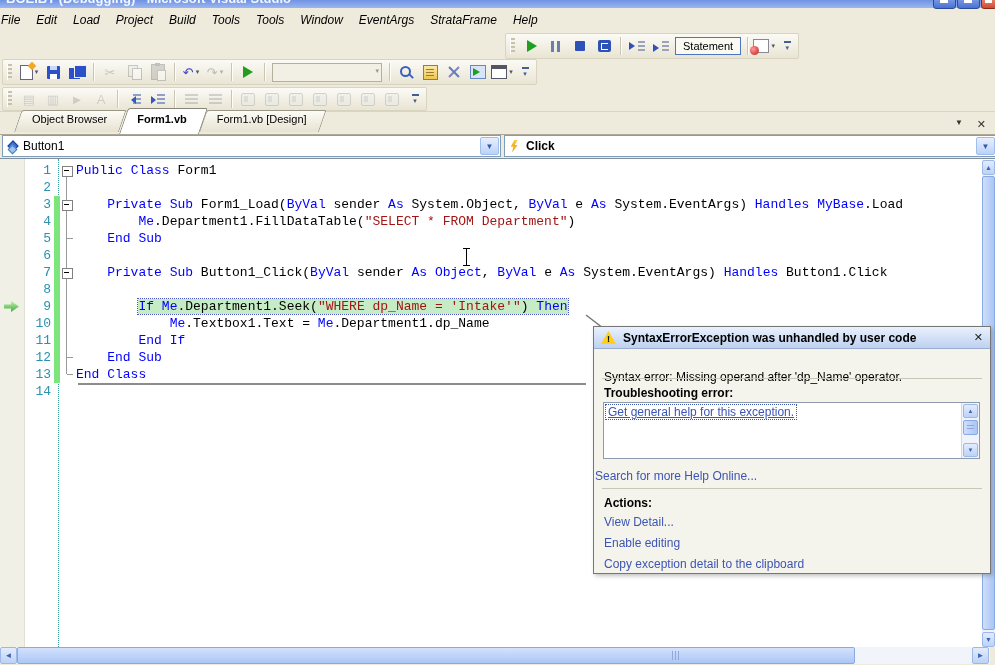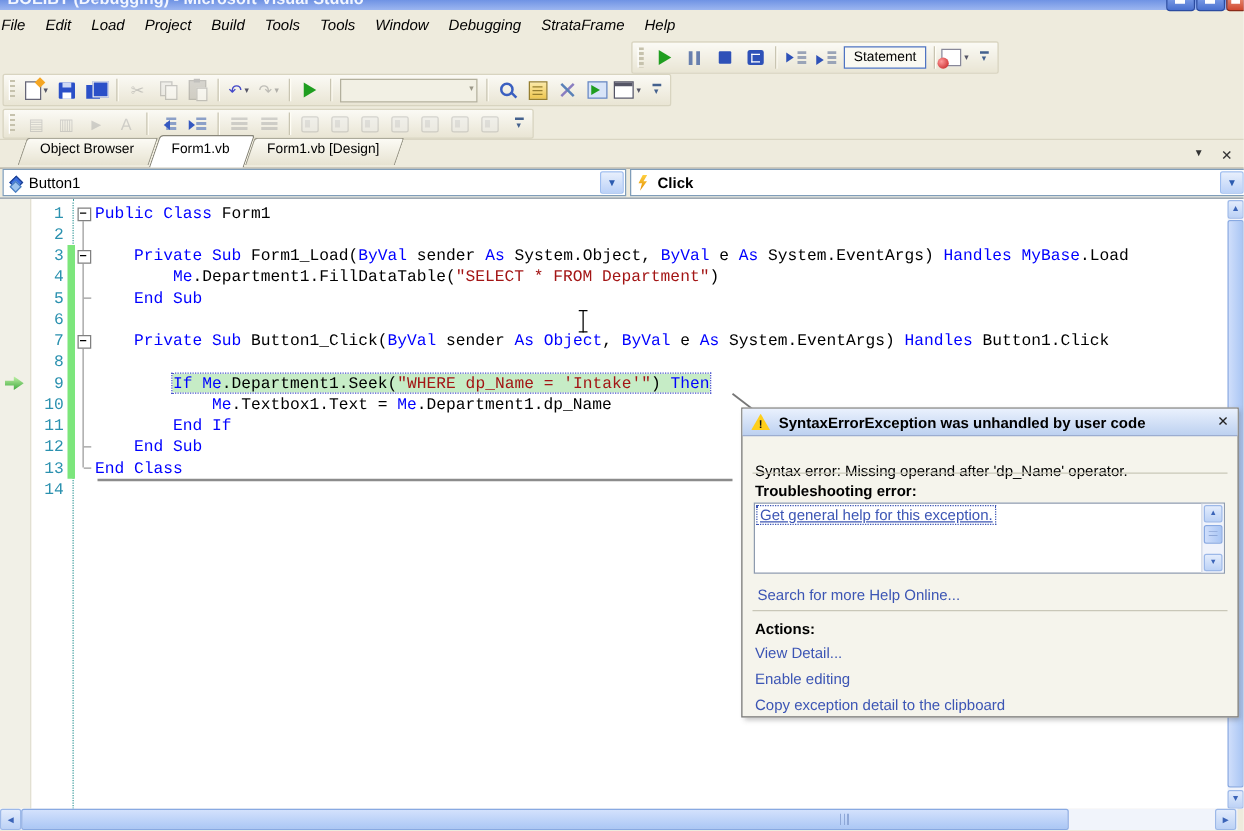--- a/index.html
+++ b/index.html
@@ -90,21 +90,21 @@
   .glines{width:13px;height:11px;background:repeating-linear-gradient(to bottom,#9aa0a8 0 2px,transparent 2px 4px);}
   .gbk{width:12px;height:11px;border:1px solid #a8a49a;background:#eceadf;border-radius:2px;}
   .gbk::after{content:'';position:absolute;left:2px;top:2px;width:4px;height:6px;background:#b8c4dd;}
   
   .tabstrip{position:absolute;left:0;top:111px;right:0;height:23px;border-bottom:1px solid #aca899;}
   .tabs{position:absolute;left:14px;bottom:0;display:flex;}
   .tab{position:relative;height:19px;padding:3px 12px 0 18px;font-size:11px;white-space:nowrap;}
   .tab::before{content:'';position:absolute;inset:0;background:linear-gradient(#fcfbf5,#e7e3d2);
     border:1px solid #9a988a;border-bottom:none;transform:skewX(-19deg);transform-origin:bottom left;border-radius:3px 2px 0 0;z-index:0;}
   .tab .tab-label{position:relative;z-index:1;}
-  .tab.active{height:21px;margin-top:-2px;padding-top:5px;font-weight:normal;z-index:2;}
+  .tab.active{height:21px;margin-top:-2px;padding-top:5px;font-weight:bold;z-index:2;}
   .tab.active::before{background:#fff;border-color:#88867a;}
   .tabctl{position:absolute;top:7px;font-size:10px;color:#333;}
   .tabctl.menu{right:32px;font-size:8px;}
   .tabctl.closex{right:9px;font-size:11px;}
   
   .navrow{position:absolute;left:0;top:134px;right:0;height:24px;}
   .combo{position:absolute;top:1px;height:20px;background:#fff;border:1px solid #7f9db9;display:flex;align-items:center;overflow:hidden;}
   .combo-left{left:2px;width:497px;}
   .combo-right{left:504px;right:-2px;}
   .combo-text{margin-left:4px;white-space:nowrap;}
@@ -182,21 +182,21 @@
   .tiplink{margin:2px 0 0 2px;text-decoration:underline;outline:1px dotted #3c55b4;padding:0 2px;}
   .exscroll{position:absolute;right:0;top:0;bottom:0;width:17px;background:#f0f3fb;border-left:1px solid #d4d9e4;}
   .sb-btn{position:absolute;left:1px;right:1px;height:14px;background:linear-gradient(#e3ecfc,#bcd2f6);
     border:1px solid #9cb8e8;border-radius:2px;display:flex;align-items:center;justify-content:center;
     font-size:6px;color:#3b64b8;box-sizing:border-box;}
   .sb-up{top:1px;} .sb-down{bottom:1px;}
   .sb-thumb{position:absolute;left:1px;right:1px;top:17px;height:15px;border-radius:2px;
     background:linear-gradient(90deg,#cfdefb,#aac6f4);border:1px solid #88a9e2;box-sizing:border-box;}
   .sb-thumb::after{content:'';position:absolute;left:3px;right:3px;top:4px;height:6px;
     background:repeating-linear-gradient(#8fa8d8 0 1px,transparent 1px 3px);}
-  .exsearch{position:absolute;left:12px;top:142px;text-align:right;}
+  .exsearch{position:absolute;left:1px;top:142px;text-align:right;}
   .exactions{position:absolute;left:10px;top:188px;display:flex;flex-direction:column;gap:7px;}
 </style>
 </head>
 <body>
 
 <div class="titlebar">
   <span class="title-text">BOEIBT (Debugging) - Microsoft Visual Studio</span>
 </div>
 <div class="wbtn min"></div>
 <div class="wbtn max"></div>
@@ -204,21 +204,21 @@
 
 <div class="menubar">
     <span class="menu-item">File</span>
     <span class="menu-item">Edit</span>
     <span class="menu-item">Load</span>
     <span class="menu-item">Project</span>
     <span class="menu-item">Build</span>
     <span class="menu-item">Tools</span>
     <span class="menu-item">Tools</span>
     <span class="menu-item">Window</span>
-    <span class="menu-item">Debugging</span>
+    <span class="menu-item">EventArgs</span>
     <span class="menu-item">StrataFrame</span>
     <span class="menu-item">Help</span>
   </div>
 
 <div class="rowA">
   <div class="tbgroup debugbar">
       <span class="tbgrip"></span>
       <span class="tbtn">
         <span class="sh play"></span>
       </span>

